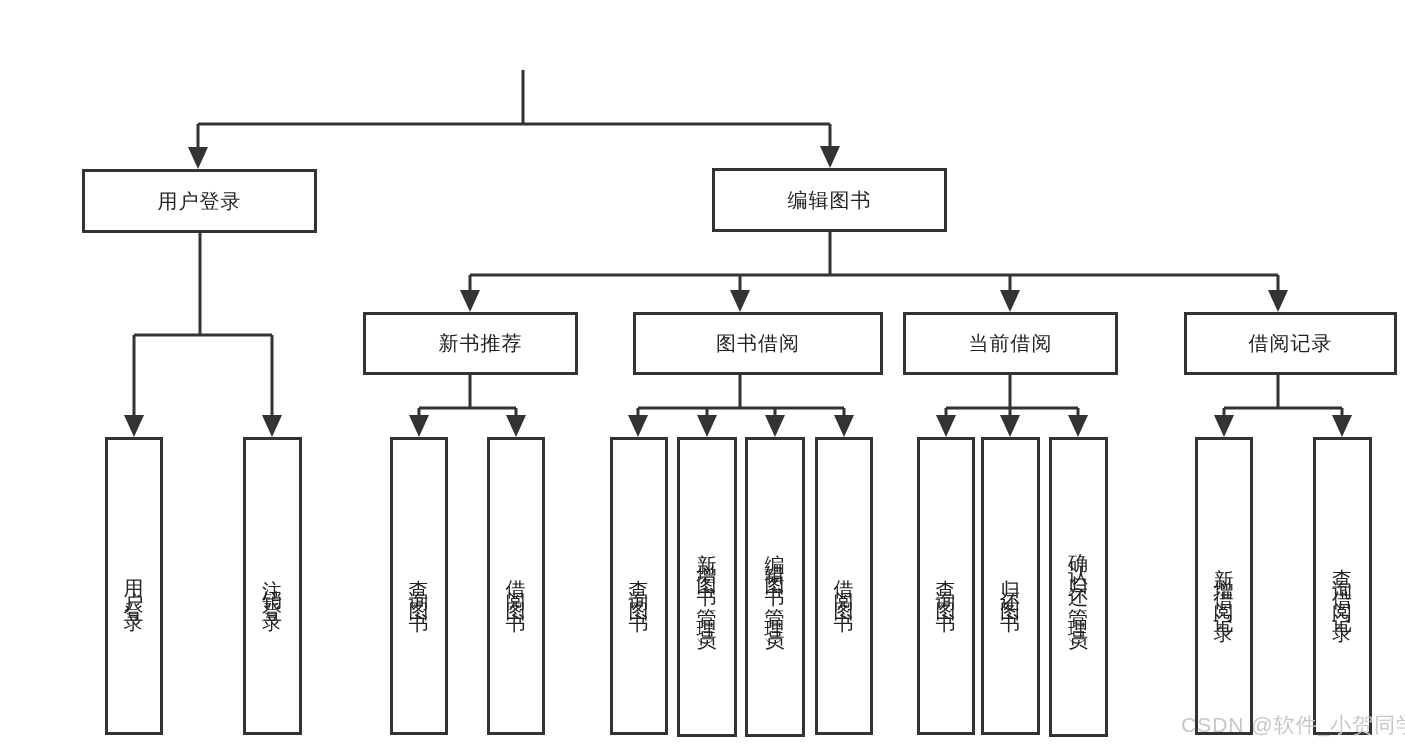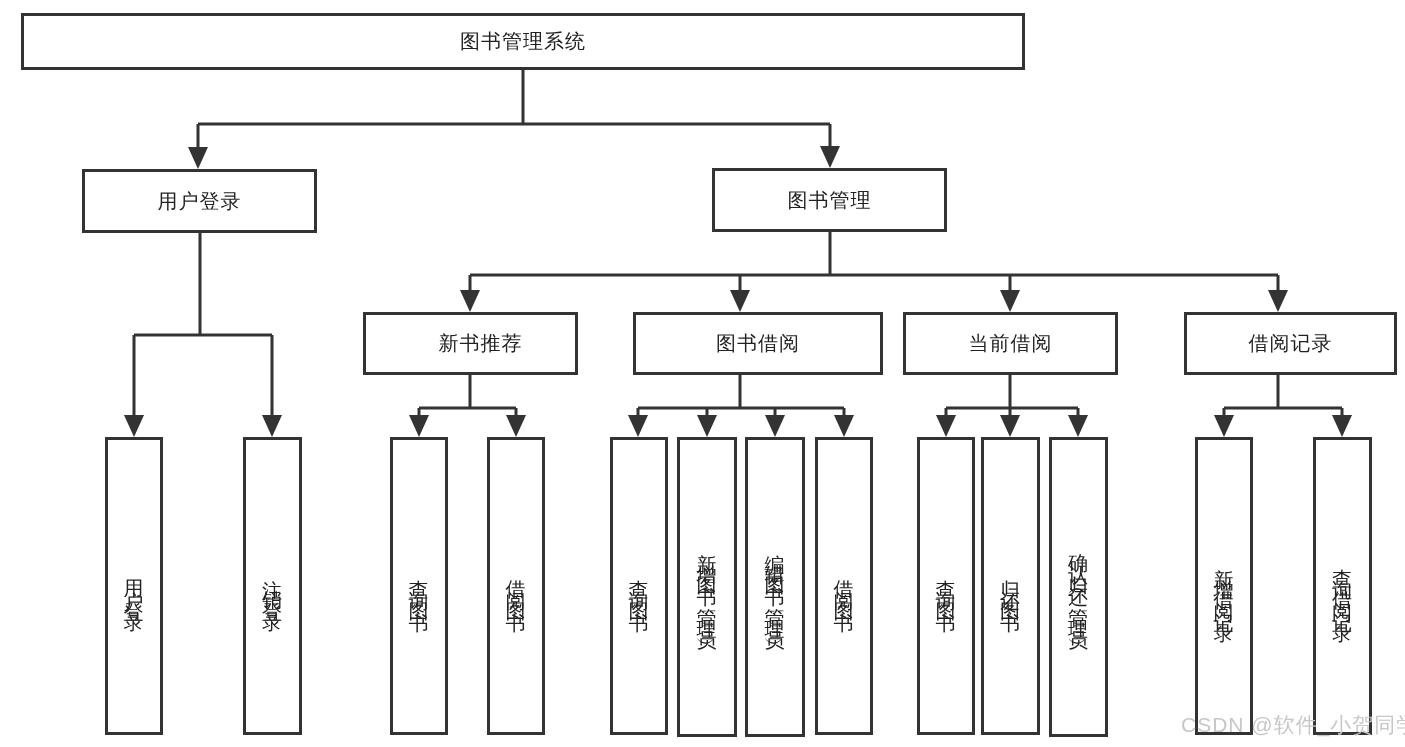--- a/index.html
+++ b/index.html
@@ -88,24 +88,23 @@
       <path d="M765 415 L785 415 L775 437 Z"></path>
       <path d="M834 415 L854 415 L844 437 Z"></path>
       <path d="M936 415 L956 415 L946 437 Z"></path>
       <path d="M1000 415 L1020 415 L1010 437 Z"></path>
       <path d="M1068 415 L1088 415 L1078 437 Z"></path>
       <path d="M1214 415 L1234 415 L1224 437 Z"></path>
       <path d="M1332 415 L1352 415 L1342 437 Z"></path>
     </g>
   </svg>
 
-  <div class="node" style="left:21px;top:13px;width:1004px;height:57px;">图书管理系统</div>
 
   <div class="node" style="left:82px;top:169px;width:235px;height:64px;">用户登录</div>
-  <div class="node" style="left:712px;top:168px;width:235px;height:64px;">图书管理</div>
+  <div class="node" style="left:712px;top:168px;width:235px;height:64px;">编辑图书</div>
 
   <div class="node" style="left:363px;top:312px;width:215px;height:63px;padding-left:20px;">新书推荐</div>
   <div class="node" style="left:633px;top:312px;width:250px;height:63px;">图书借阅</div>
   <div class="node" style="left:903px;top:312px;width:215px;height:63px;">当前借阅</div>
   <div class="node" style="left:1172px;top:312px;width:213px;height:63px;margin-left:12px;">借阅记录</div>
 
   <div class="node vnode" style="left:105px;top:437px;width:58px;height:298px;">
     <span>用户登录</span>
     </div>
   <div class="node vnode" style="left:243px;top:437px;width:59px;height:298px;">

